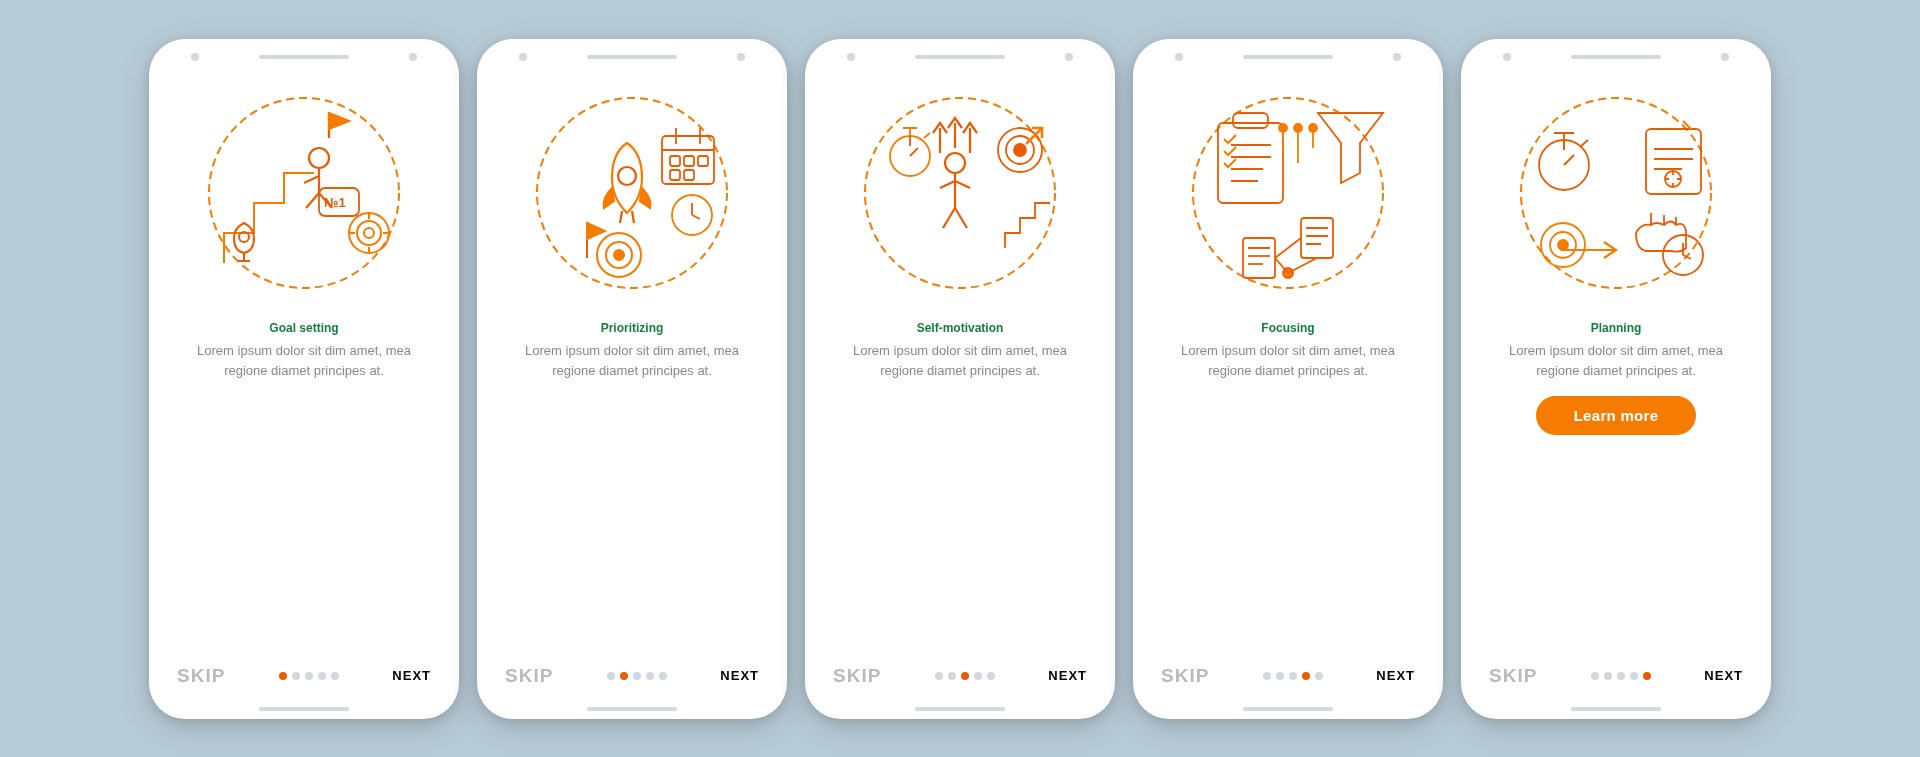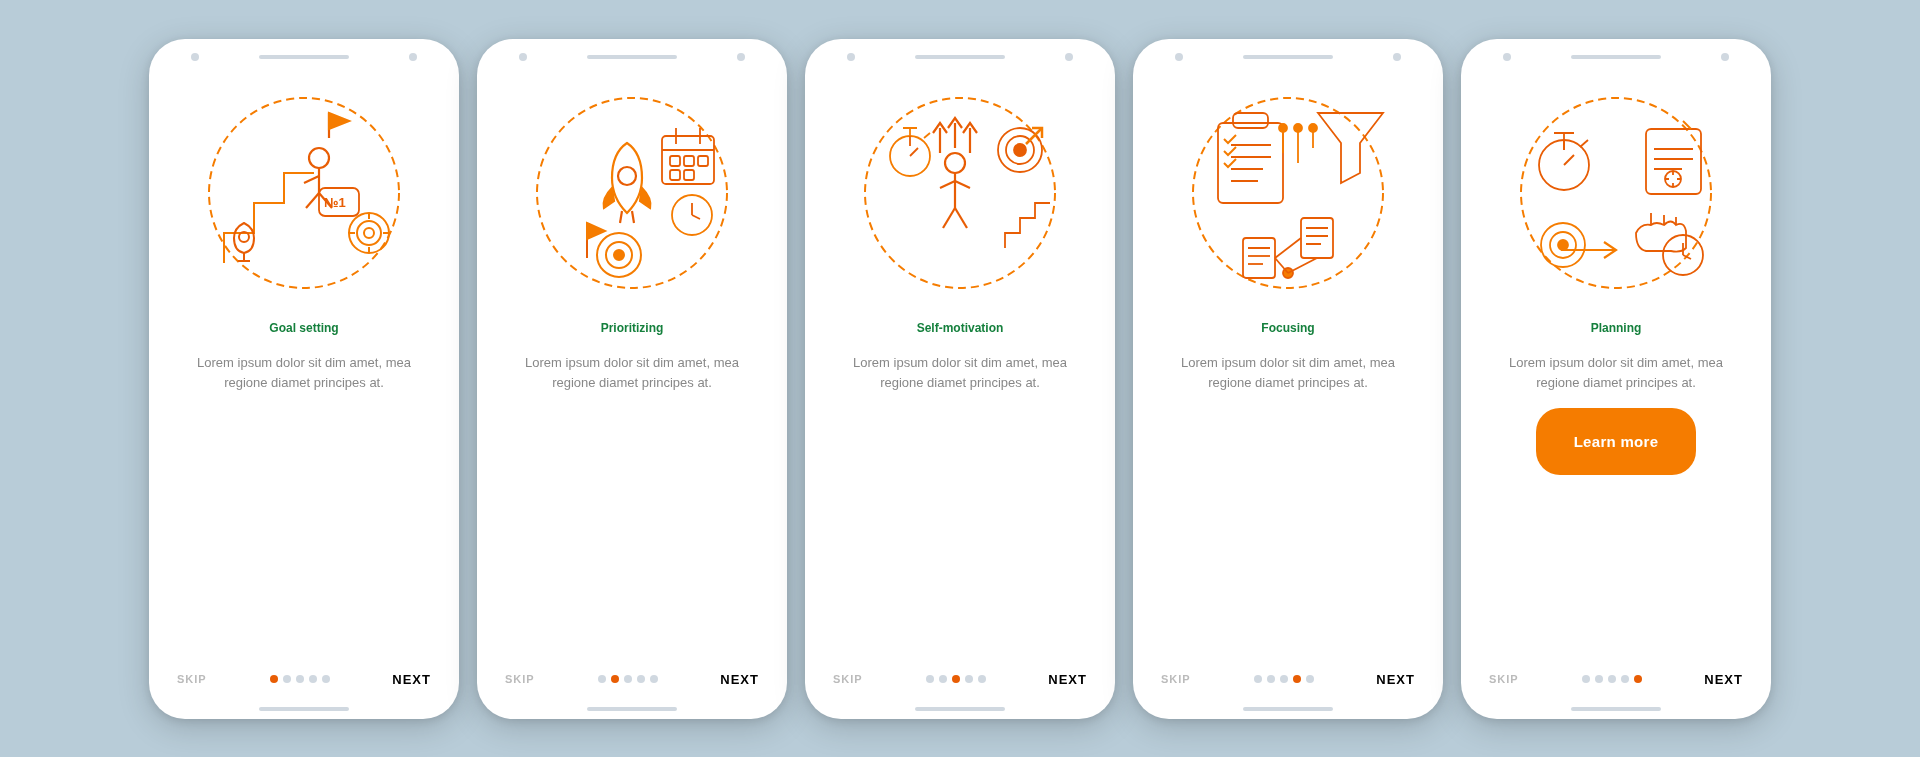--- a/index.html
+++ b/index.html
@@ -77,50 +77,50 @@
       font-weight: 600;
       color: #15803d;
       margin-top: 8px;
       text-align: left;
     }
 
     .phone-text {
       font-size: 13px;
       color: #888;
       text-align: center;
-      margin-top: 18px;
+      margin-top: 6px;
       padding: 0 28px;
       line-height: 1.6;
     }
 
     .learn-more-btn {
       background: #f57c00;
       color: #fff;
       border: none;
       border-radius: 24px;
-      padding: 25px 38px;
+      padding: 11px 38px;
       font-size: 15px;
       font-weight: 600;
       margin-top: 14px;
       cursor: pointer;
       letter-spacing: 0.3px;
     }
 
     .phone-bottom {
       width: 100%;
       display: flex;
       align-items: center;
       justify-content: space-between;
       padding: 0 28px;
       margin-top: auto;
       margin-bottom: 20px;
     }
 
     .phone-skip {
-      font-size: 11px;
+      font-size: 19px;
       font-weight: 700;
       color: #bbb;
       letter-spacing: 1px;
     }
 
     .phone-next {
       font-size: 13px;
       font-weight: 700;
       color: #000000;
       letter-spacing: 1px;

